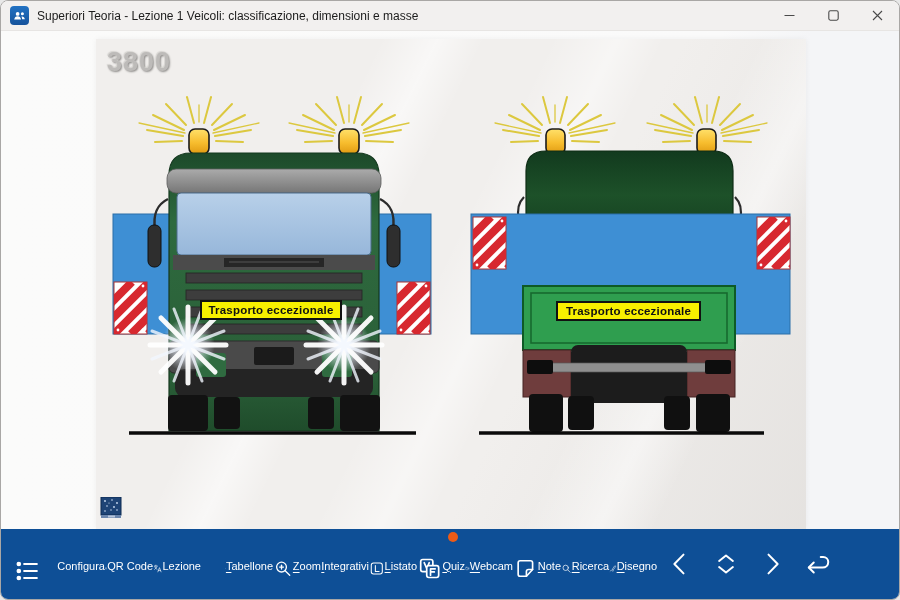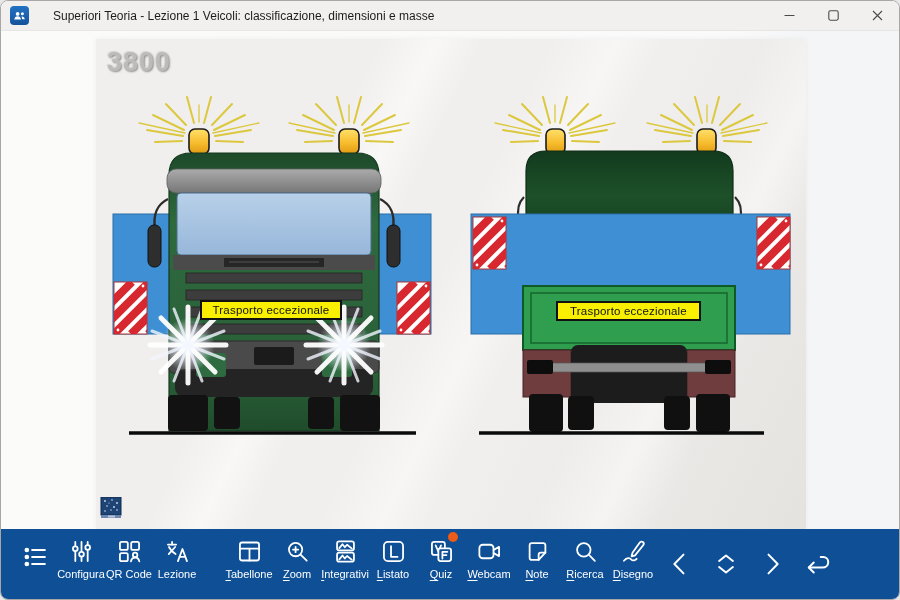--- a/index.html
+++ b/index.html
@@ -9,21 +9,21 @@
     border:1px solid #a9a7a5; border-radius:8px; overflow:hidden;
   }
   
   .titlebar {
     position:absolute; left:0; top:0; width:100%; height:30px;
     background:#f2f0ef; display:flex; align-items:center;
     border-bottom:1px solid #e7e5e3;
   }
   .app-icon { width:19px; height:19px; margin-left:9px; border-radius:4px;
     background:linear-gradient(180deg,#2272c3,#15529b); display:flex; align-items:center; justify-content:center; }
-  .title-text { margin-left:24px; font-size:12px; color:#1c1c1c; white-space:nowrap; }
+  .title-text { margin-left:8px; font-size:12px; color:#1c1c1c; white-space:nowrap; }
   .win-controls { margin-left:auto; display:flex; height:100%; }
   .win-btn { width:44px; height:100%; border:none; background:transparent; display:flex;
     align-items:center; justify-content:center; color:#474747; cursor:default; }
   .win-btn svg { display:block; }
   
   .content {
     position:absolute; left:0; top:30px; width:900px; height:500px;
     background:linear-gradient(90deg,#fbfbfa 0%,#fafafa 80%,#f4f5f7 90%,#f4f5f7 100%);
   }
   .slide {
@@ -36,34 +36,34 @@
       #f1efed;
     box-shadow:0 0 6px rgba(0,0,0,.05);
   }
   .slide-number {
     position:absolute; left:11px; top:8px; font-size:27px; font-weight:bold; letter-spacing:1px;
     color:#bdbbb9; text-shadow:-1px -1px 1px #d6d4d1, 1px 1px 2px #8e8c8a;
   }
   .artwork { position:absolute; left:0; top:0; width:710px; height:490px; }
   .exc-sign {
     position:absolute; background:#f8f000; border:2px solid #111; color:#111;
-    font-size:11.5px; font-weight:normal; display:flex; align-items:center; justify-content:center;
+    font-size:11.5px; font-weight:bold; display:flex; align-items:center; justify-content:center;
     white-space:nowrap; letter-spacing:.2px;
   }
   .sign-front { left:104px; top:261px; width:142px; height:20px; }
   .sign-rear  { left:460px; top:262px; width:145px; height:20px; }
   .slide-logo { position:absolute; left:4px; top:458px; width:23px; height:21px; }
   
   .toolbar {
     position:absolute; left:0; bottom:0; width:900px; height:70px; background:#0e4f96;
     display:flex; align-items:stretch; padding-left:12px; color:#fff;
   }
   .tool-btn {
     position:relative; width:48px; border:none; background:transparent; color:#fff;
-    display:flex; flex-direction:column; align-items:center; cursor:default; padding:0;
+    display:flex; flex-direction:row; align-items:center; cursor:default; padding:0;
   }
   .tool-btn.menu-btn { width:44px; }
   .tool-btn .tbicon { margin-top:9px; }
   .tool-btn.menu-btn .tbicon { margin-top:14px; }
   .tool-label { margin-top:3px; font-size:11px; color:#fff; white-space:nowrap; }
   .tool-label u { text-underline-offset:2px; }
   .tool-spacer { width:24px; }
   .nav-btn {
     width:46px; border:none; background:transparent; color:#fff;
     display:flex; align-items:center; justify-content:center; cursor:default; padding:0;

